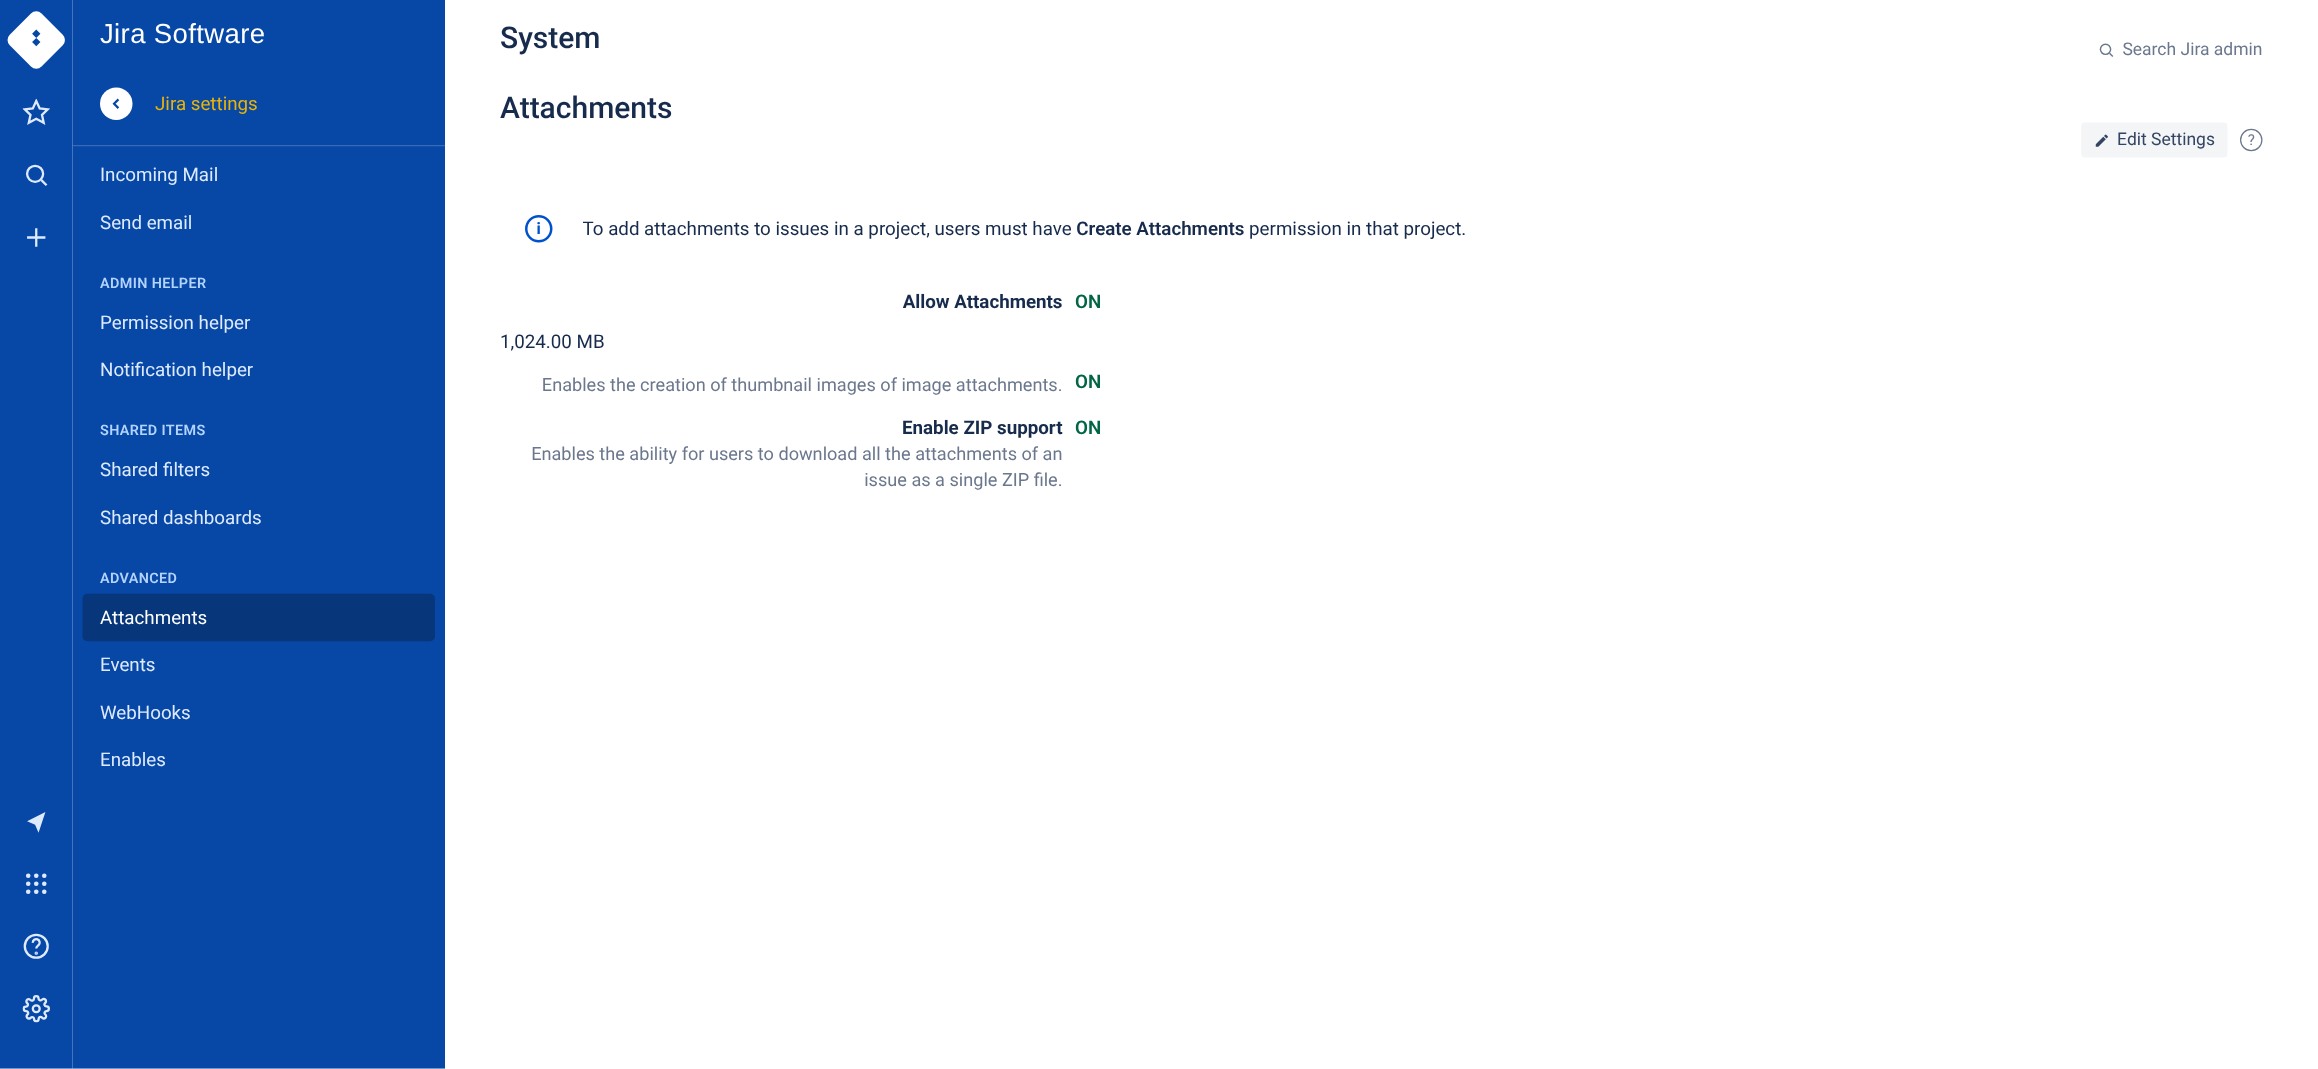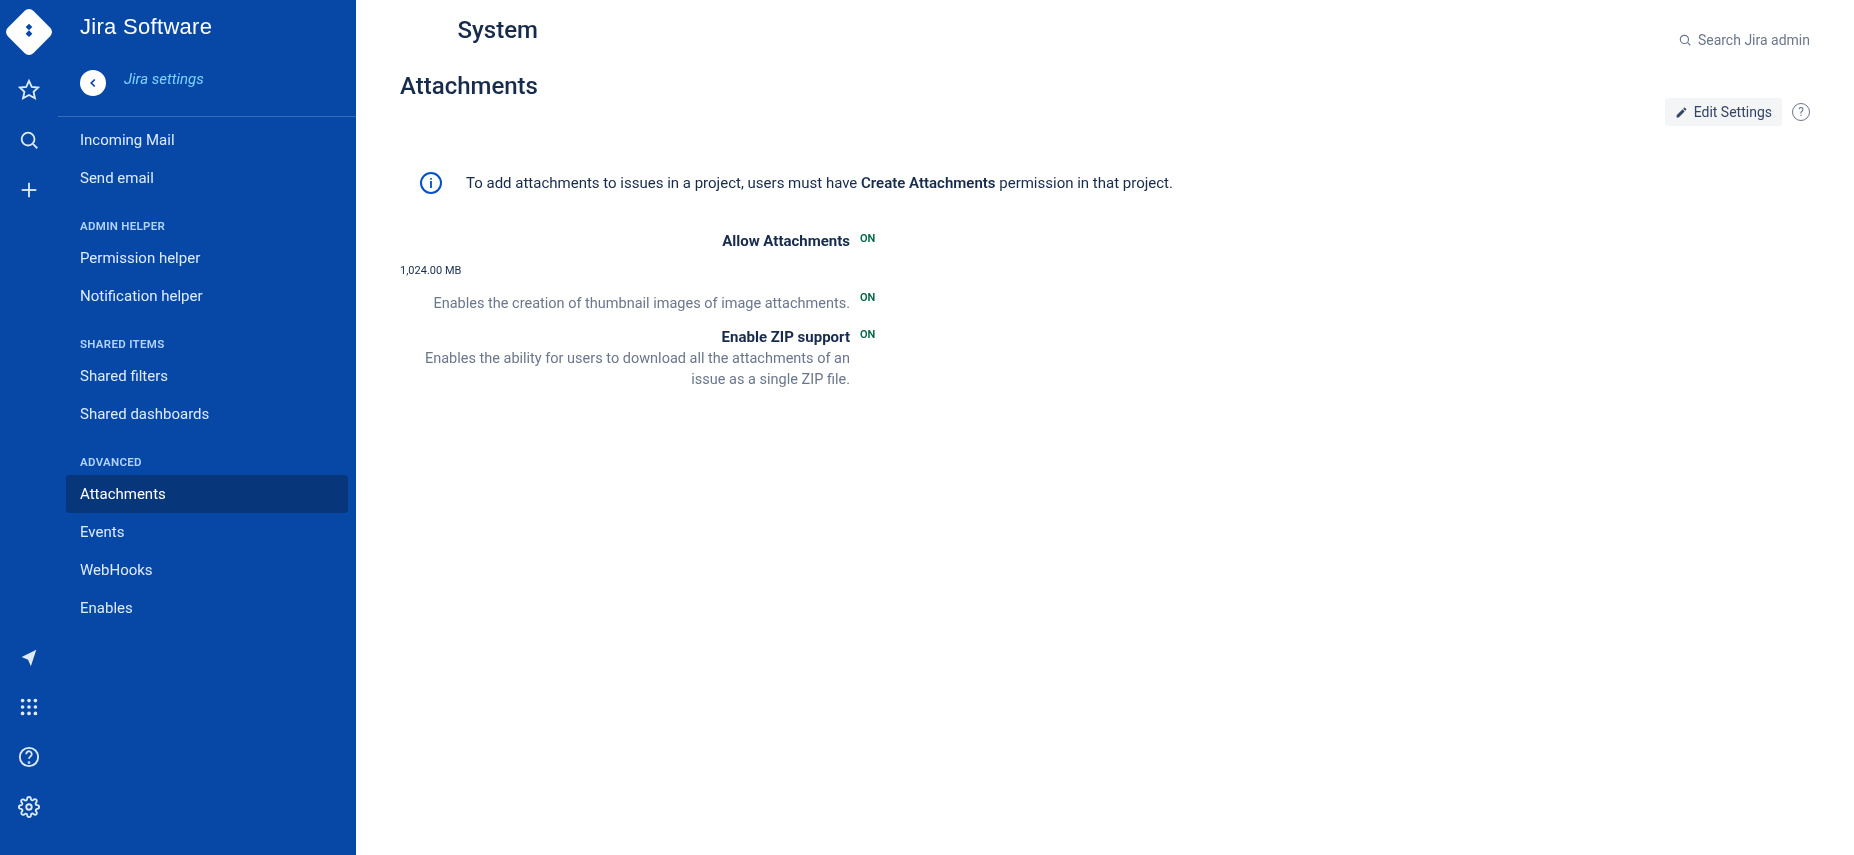--- a/index.html
+++ b/index.html
@@ -76,25 +76,25 @@
   color: #fff;
 }
 .sidebar-title {
   font-size: 22px;
   font-weight: 400;
   letter-spacing: 0.3px;
   font-family: Liberation Sans, sans-serif;
 }
 .sidebar-back {
   display: flex;
+  align-items: center;
   padding: 20px 22px 20px 22px;
-  color: #7dd3fc;
+  color: #eab308;
   cursor: pointer;
   border-bottom: 1px solid rgba(255,255,255,0.2);
-  font-style: italic;
 }
 .sidebar-back .circle {
   width: 26px;
   height: 26px;
   background: #fff;
   border-radius: 50%;
   display: flex;
   align-items: center;
   justify-content: center;
   margin-right: 18px;
@@ -149,21 +149,20 @@
 .main-top {
   display: flex;
   align-items: flex-start;
   justify-content: space-between;
 }
 .main-title h1 {
   font-size: 24px;
   font-weight: 500;
   color: #172b4d;
   margin-bottom: 28px;
-  text-align: right;
 }
 .main-title h2 {
   font-size: 24px;
   font-weight: 500;
   color: #172b4d;
 }
 .search-admin {
   display: flex;
   align-items: center;
   color: #6b778c;
@@ -248,21 +247,21 @@
   font-size: 15px;
   color: #172b4d;
 }
 .setting-desc {
   font-size: 14.5px;
   color: #6b778c;
   margin-top: 3px;
   line-height: 1.4;
 }
 .setting-value {
-  font-size: 11px;
+  font-size: 15px;
   padding-left: 0;
 }
 .val-on {
   color: #006644;
   font-weight: 600;
 }
 </style>
 </head>
 <body>
 

